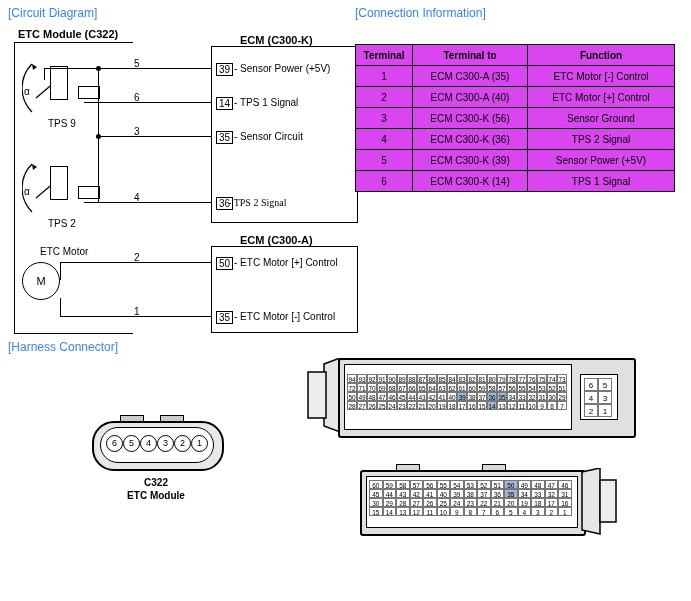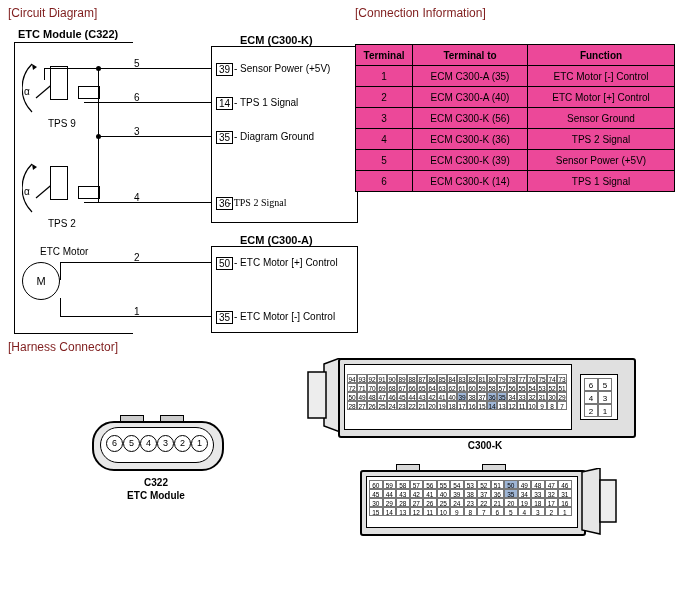--- a/index.html
+++ b/index.html
@@ -6,21 +6,21 @@
   body{
     width:691px;height:601px;
     background:#ffffff;
     font-family:"Liberation Sans", sans-serif;
     font-size:11px;
     color:#000;
     position:relative;
     overflow:hidden;
   }
   .abs{position:absolute;}
-  .sec-title{font-size:12px;font-weight:400;color:#7f1d1d;}
+  .sec-title{font-size:12px;font-weight:400;color:#3b82f6;}
 
   
   #circuit-wrap{left:8px;top:6px;width:340px;height:330px;}
   .hdr{font-size:11px;font-weight:bold;}
   .ecmbox{
     position:absolute;border:1px solid #000;background:#fff;
   }
   .pinline{position:absolute;background:#000;height:1px;}
   .vline{position:absolute;background:#000;width:1px;}
   .pinnum{position:absolute;font-size:10px;}
@@ -40,21 +40,21 @@
   .motor{
     position:absolute;width:36px;height:36px;border:1.5px solid #000;
     border-radius:50%;background:#fff;
     display:flex;align-items:center;justify-content:center;
     font-size:11px;
   }
 
   
   #conn-wrap{left:352px;top:6px;width:332px;}
   table.conn{
-    border-collapse:collapse;width:320px;background:#ec4899;
+    border-collapse:collapse;width:320px;background:#d946ef;
   }
   table.conn th, table.conn td{
     border:1px solid #000;
     font-size:10px;
     text-align:center;
     padding:2px 2px;
     height:16px;
   }
   table.conn th{font-weight:bold;}
   table.conn td:nth-child(1){width:52px;}
@@ -172,21 +172,21 @@
   <div class="pinnum" style="left:126px;top:246px;">2</div>
   <div class="pinnum" style="left:126px;top:300px;">1</div>
 
   <div class="termnum" style="left:208px;top:57px;">39</div>
   <div class="termtxt" style="left:226px;top:57px;">- Sensor Power (+5V)</div>
 
   <div class="termnum" style="left:208px;top:91px;">14</div>
   <div class="termtxt" style="left:226px;top:91px;">- TPS 1 Signal</div>
 
   <div class="termnum" style="left:208px;top:125px;">35</div>
-  <div class="termtxt" style="left:226px;top:125px;">- Diagram Ground</div>
+  <div class="termtxt" style="left:226px;top:125px;">- Sensor Circuit</div>
 
   <div class="termnum" style="left:208px;top:191px;">36</div>
   <div class="termtxt" style="left:220px;top:191px;font-family:Liberation Serif, serif;">- TPS 2 Signal</div>
 
   <div class="termnum" style="left:208px;top:251px;">50</div>
   <div class="termtxt" style="left:226px;top:251px;">- ETC Motor [+] Control</div>
 
   <div class="termnum" style="left:208px;top:305px;">35</div>
   <div class="termtxt" style="left:226px;top:305px;">- ETC Motor [-] Control</div>
 </div>
@@ -367,21 +367,20 @@
       </div>
       <div class="gridrow">
         <div class="cell" style="width: 14px; height: 13px; line-height: 13px; font-size: 8px;">4</div>
         <div class="cell" style="width: 14px; height: 13px; line-height: 13px; font-size: 8px;">3</div>
       </div>
       <div class="gridrow">
         <div class="cell" style="width: 14px; height: 13px; line-height: 13px; font-size: 8px;">2</div>
         <div class="cell" style="width: 14px; height: 13px; line-height: 13px; font-size: 8px;">1</div>
       </div>
     </div>
-  <div class="abs cn-title" style="left:46px;top:88px;width:294px;">C300-K</div>
 </div>
 
 <div class="abs" style="left:300px;top:462px;width:380px;height:130px;">
   <div class="nub" style="left:96px;top:2px;width:22px;height:7px;"></div>
   <div class="nub" style="left:182px;top:2px;width:22px;height:7px;"></div>
   <div class="ecm-shell" style="left:60px;top:8px;width:222px;height:62px;border-radius:3px;"></div>
   <div class="ecm-inner" style="left:66px;top:14px;width:210px;height:50px;"></div>
   <div id="c300a-grid" style="position:absolute;left:69px;top:18px;">
       <div class="gridrow">
         <div class="cell" style="width: 13.5px;">60</div>

